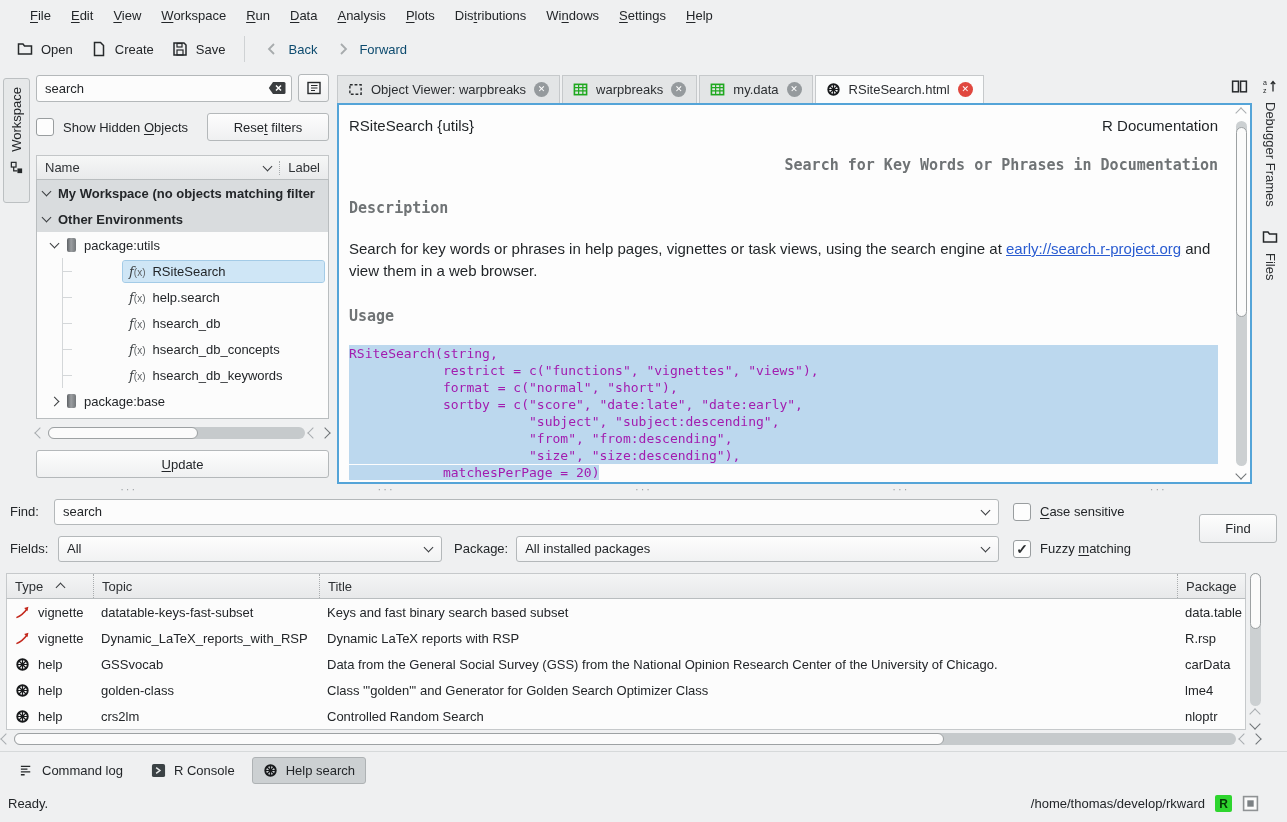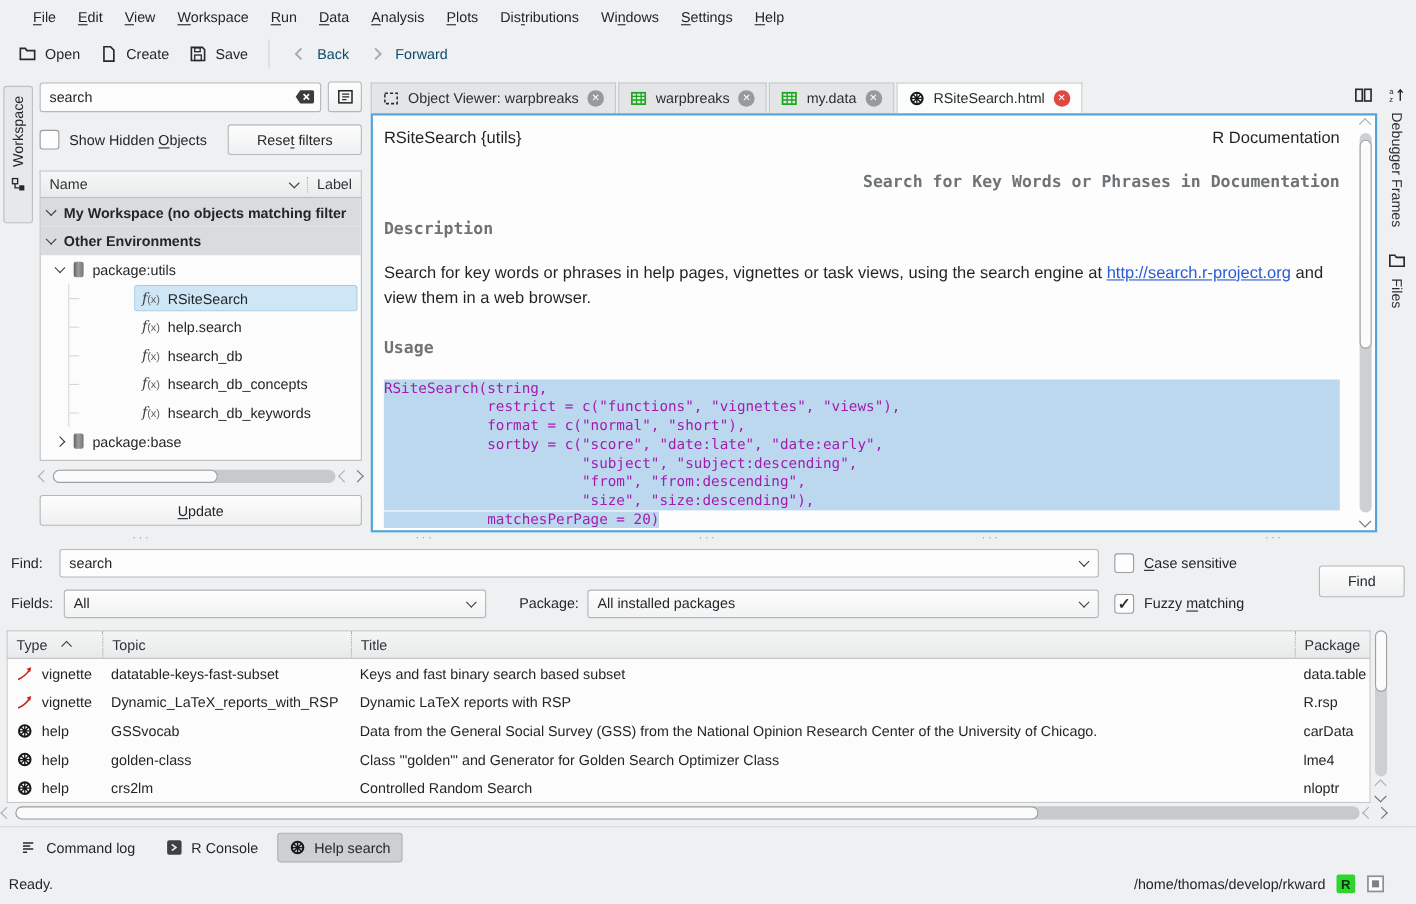--- a/index.html
+++ b/index.html
@@ -104,21 +104,21 @@
   .find-panel { position:absolute; top:493px; left:0; right:0; height:80px; padding:5px 10px 0; }
   .find-row { display:flex; align-items:center; height:27px; margin-bottom:10px; padding-right:92px; }
   .frow-label { flex:none; color:#232629; }
   .combo-edit { position:relative; flex:1; height:26px; border:1px solid #b4b8ba; border-radius:3px; background:#fcfcfc; margin-left:8px; }
   .combo-edit input { width:100%; height:100%; border:0; background:transparent; padding:0 26px 0 8px; font:13px "Liberation Sans",sans-serif; color:#232629; outline:none; }
   .combo { position:relative; height:26px; border:1px solid #b4b8ba; border-radius:3px; background:linear-gradient(#fdfdfd,#f1f2f3); margin-left:8px; display:flex; align-items:center; padding:0 26px 0 8px; }
   .combo-chev { position:absolute; right:9px; top:10px; }
   .cb-group { display:flex; align-items:center; gap:9px; width:172px; flex:none; margin-left:14px; }
   .find-btn { position:absolute; right:10px; top:21px; width:78px; height:29px; }
   .fields-combo { width:384px; flex:none; }
-  .pkg-label { margin-left:30px; }
+  .pkg-label { margin-left:12px; }
   .pkg-combo { flex:1; }
 
   
   .results { position:absolute; top:573px; left:0; width:1287px; height:174px;text-align:right; }
   .rt-grid { margin-left:6px; width:1240px; display:grid; grid-template-columns:86px 226px 858px 70px; }
   .rt-header { height:26px; background:linear-gradient(#f4f5f5,#e8e9ea); border:1px solid #c6c9cb; border-bottom:1px solid #b9bdbf; }
   .rt-header .hcell { display:flex; align-items:center; padding:0 8px; color:#2e3134; position:relative; }
   .rt-header .hcell + .hcell { border-left:1px dotted #aaadaf; }
   .rt-rows { background:#fcfcfc; border:1px solid #c6c9cb; border-top:0; }
   .rt-cell { height:26px; display:flex; align-items:center; padding:0 8px; white-space:nowrap; overflow:hidden; color:#232629; }
@@ -396,21 +396,21 @@
     </div>
 
     <div class="help-view">
       <div class="hv-content">
         <div class="hv-toprow">
           <span>RSiteSearch {utils}</span>
           <span>R Documentation</span>
         </div>
         <div class="hv-title hv-mono">Search for Key Words or Phrases in Documentation</div>
         <div class="hv-h2 hv-mono">Description</div>
-        <p class="hv-p"><span>Search for key words or phrases in help pages, vignettes or task views, using the search engine at </span><a class="hv-link">http://search.r-project.org</a><span> and view them in a web browser.</span></p>
+        <p class="hv-p"><span>Search for key words or phrases in help pages, vignettes or task views, using the search engine at </span><a class="hv-link">early://search.r-project.org</a><span> and view them in a web browser.</span></p>
         <div class="hv-h2 hv-mono">Usage</div>
         <pre class="hv-code"><span class="selblock">RSiteSearch(string,
             restrict = c("functions", "vignettes", "views"),
             format = c("normal", "short"),
             sortby = c("score", "date:late", "date:early",
                        "subject", "subject:descending",
                        "from", "from:descending",
                        "size", "size:descending"),</span><span class="selinline">            matchesPerPage = 20)</span></pre>
       </div>
       <div class="hv-vscroll">

